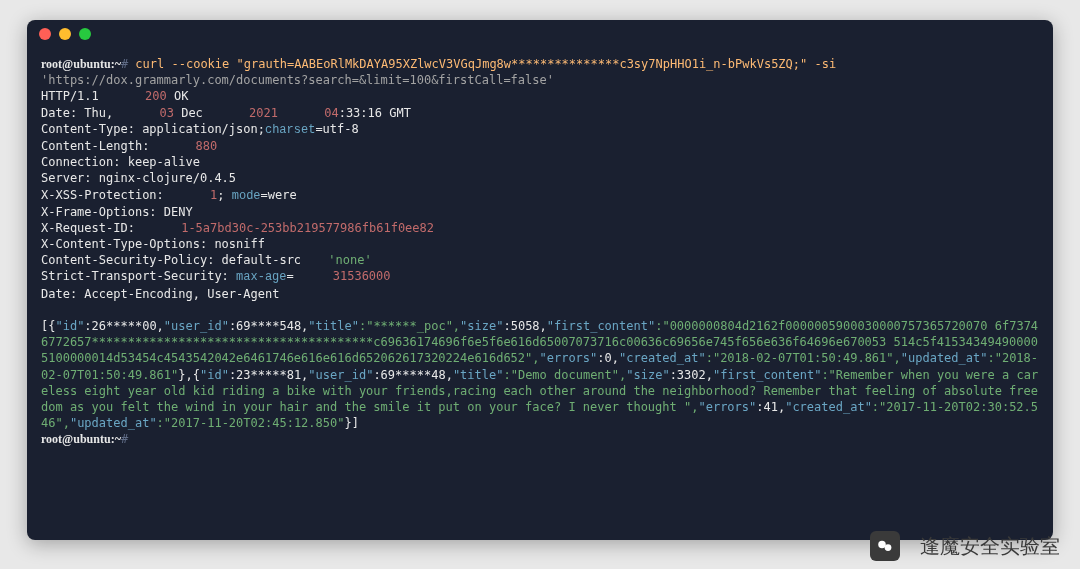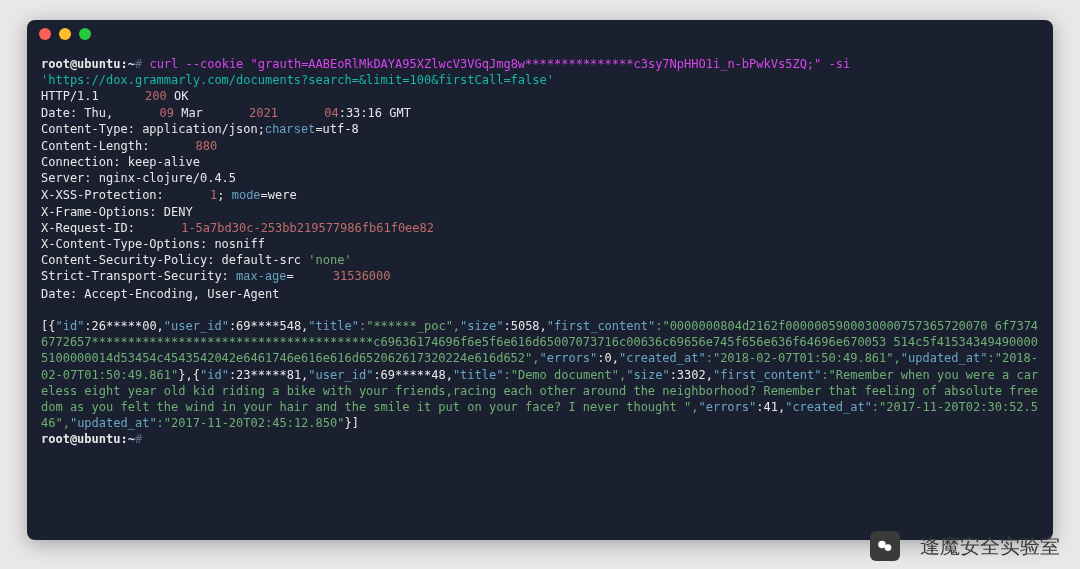--- a/index.html
+++ b/index.html
@@ -33,28 +33,28 @@
   .dot-yellow { background:#ffbd2e; }
   .dot-green { background:#27c93f; }
   .term-body {
     padding: 8px 14px 14px 14px;
     color: #e8e8e8;
     line-height: 1.35;
     font-size: 12px;
     white-space: pre-wrap;
     word-break: break-all;
   }
-  .prompt-user { color:#e8e8e8; font-weight:bold; }
+  .prompt-user { color:#e8e8e8; font-weight:bold;font-family:Liberation Serif, serif; }
   .prompt-hash { color:#5f6b85; }
-  .cmd { color:#d946ef; }
-  .cmd-str { color:#14b8a6; }
+  .cmd { color:#fdba74; }
+  .cmd-str { color:#a3a3a3; }
   .hdr { color:#e8e8e8; }
   .red { color:#c26b6b;margin-left:39px; }
   .cyan { color:#6aa6c4;font-family:Liberation Mono, monospace; }
-  .green { color:#6fae73; }
+  .green { color:#6fae73;margin-left:20px; }
   .k { color:#6aa6c4; }  
   .s { color:#6fae73; }  
   .n { color:#e8e8e8; }  
   .watermark {
     position:absolute;
     right: 20px;
     bottom: 8px;
     display:flex;
     align-items:center;
     gap:20px;
@@ -73,21 +73,21 @@
 
 <div class="terminal-window">
   <div class="titlebar">
     <span class="dot dot-red"></span>
     <span class="dot dot-yellow"></span>
     <span class="dot dot-green"></span>
   </div>
   <div class="term-body"><span class="prompt-user">root@ubuntu</span><span class="prompt-user">:~</span><span class="prompt-hash">#</span> <span class="cmd">curl --cookie </span><span class="cmd">"grauth=AABEoRlMkDAYA95XZlwcV3VGqJmg8w***************c3sy7NpHHO1i_n-bPwkVs5ZQ;"</span><span class="cmd"> -si</span>
 <span class="cmd-str">'https://dox.grammarly.com/documents?search=&amp;limit=100&amp;firstCall=false'</span>
 <span class="hdr">HTTP/1.1</span> <span class="red">200</span> <span class="hdr">OK</span>
-<span class="hdr">Date: Thu, </span><span class="red">09</span><span class="hdr"> Mar </span><span class="red">2021</span><span class="red"> 04</span><span class="hdr">:33:16 GMT</span>
+<span class="hdr">Date: Thu, </span><span class="red">03</span><span class="hdr"> Dec </span><span class="red">2021</span><span class="red"> 04</span><span class="hdr">:33:16 GMT</span>
 <span class="hdr">Content-Type: application/json;</span><span class="cyan">charset</span><span class="hdr">=utf-8</span>
 <span class="hdr">Content-Length: </span><span class="red">880</span>
 <span class="hdr">Connection: keep-alive</span>
 <span class="hdr">Server: nginx-clojure/0.4.5</span>
 <span class="hdr">X-XSS-Protection: </span><span class="red">1</span><span class="hdr">; </span><span class="cyan">mode</span><span class="hdr">=were</span>
 <span class="hdr">X-Frame-Options: DENY</span>
 <span class="hdr">X-Request-ID: </span><span class="red">1-5a7bd30c-253bb219577986fb61f0ee82</span>
 <span class="hdr">X-Content-Type-Options: nosniff</span>
 <span class="hdr">Content-Security-Policy: default-src </span><span class="green">'none'</span>
 <span class="hdr">Strict-Transport-Security: </span><span class="cyan">max-age</span><span class="hdr">=</span><span class="red">31536000</span>

